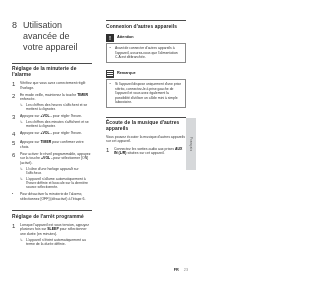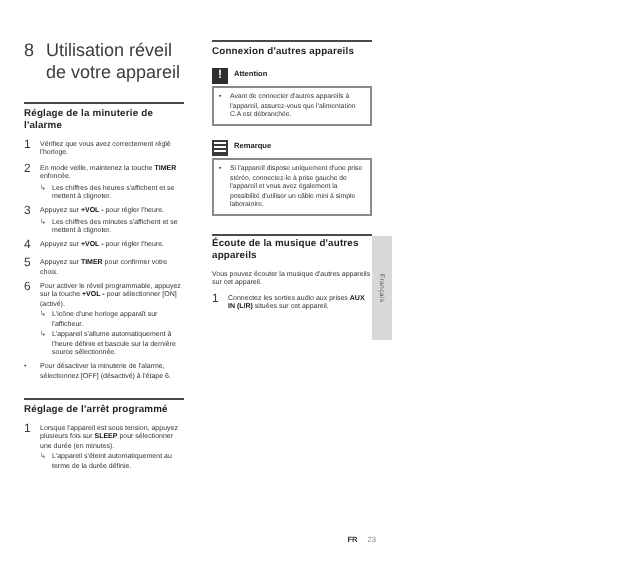--- a/index.html
+++ b/index.html
@@ -113,21 +113,21 @@
 </style>
 </head>
 <body>
 
 <div class="page">
 
   <div class="col-left">
 
     <div class="chapter">
       <div class="chapter-num">8</div>
-      <div class="chapter-title">Utilisation réveil de votre appareil</div>
+      <div class="chapter-title">Utilisation avancée de votre appareil</div>
     </div>
 
     <div class="sec">
       <div class="sec-rule"></div>
       <div class="sec-title">Réglage de la minuterie de l'alarme</div>
 
       <div class="steps">
 
         <div class="step">
           <div class="step-num">1</div>

